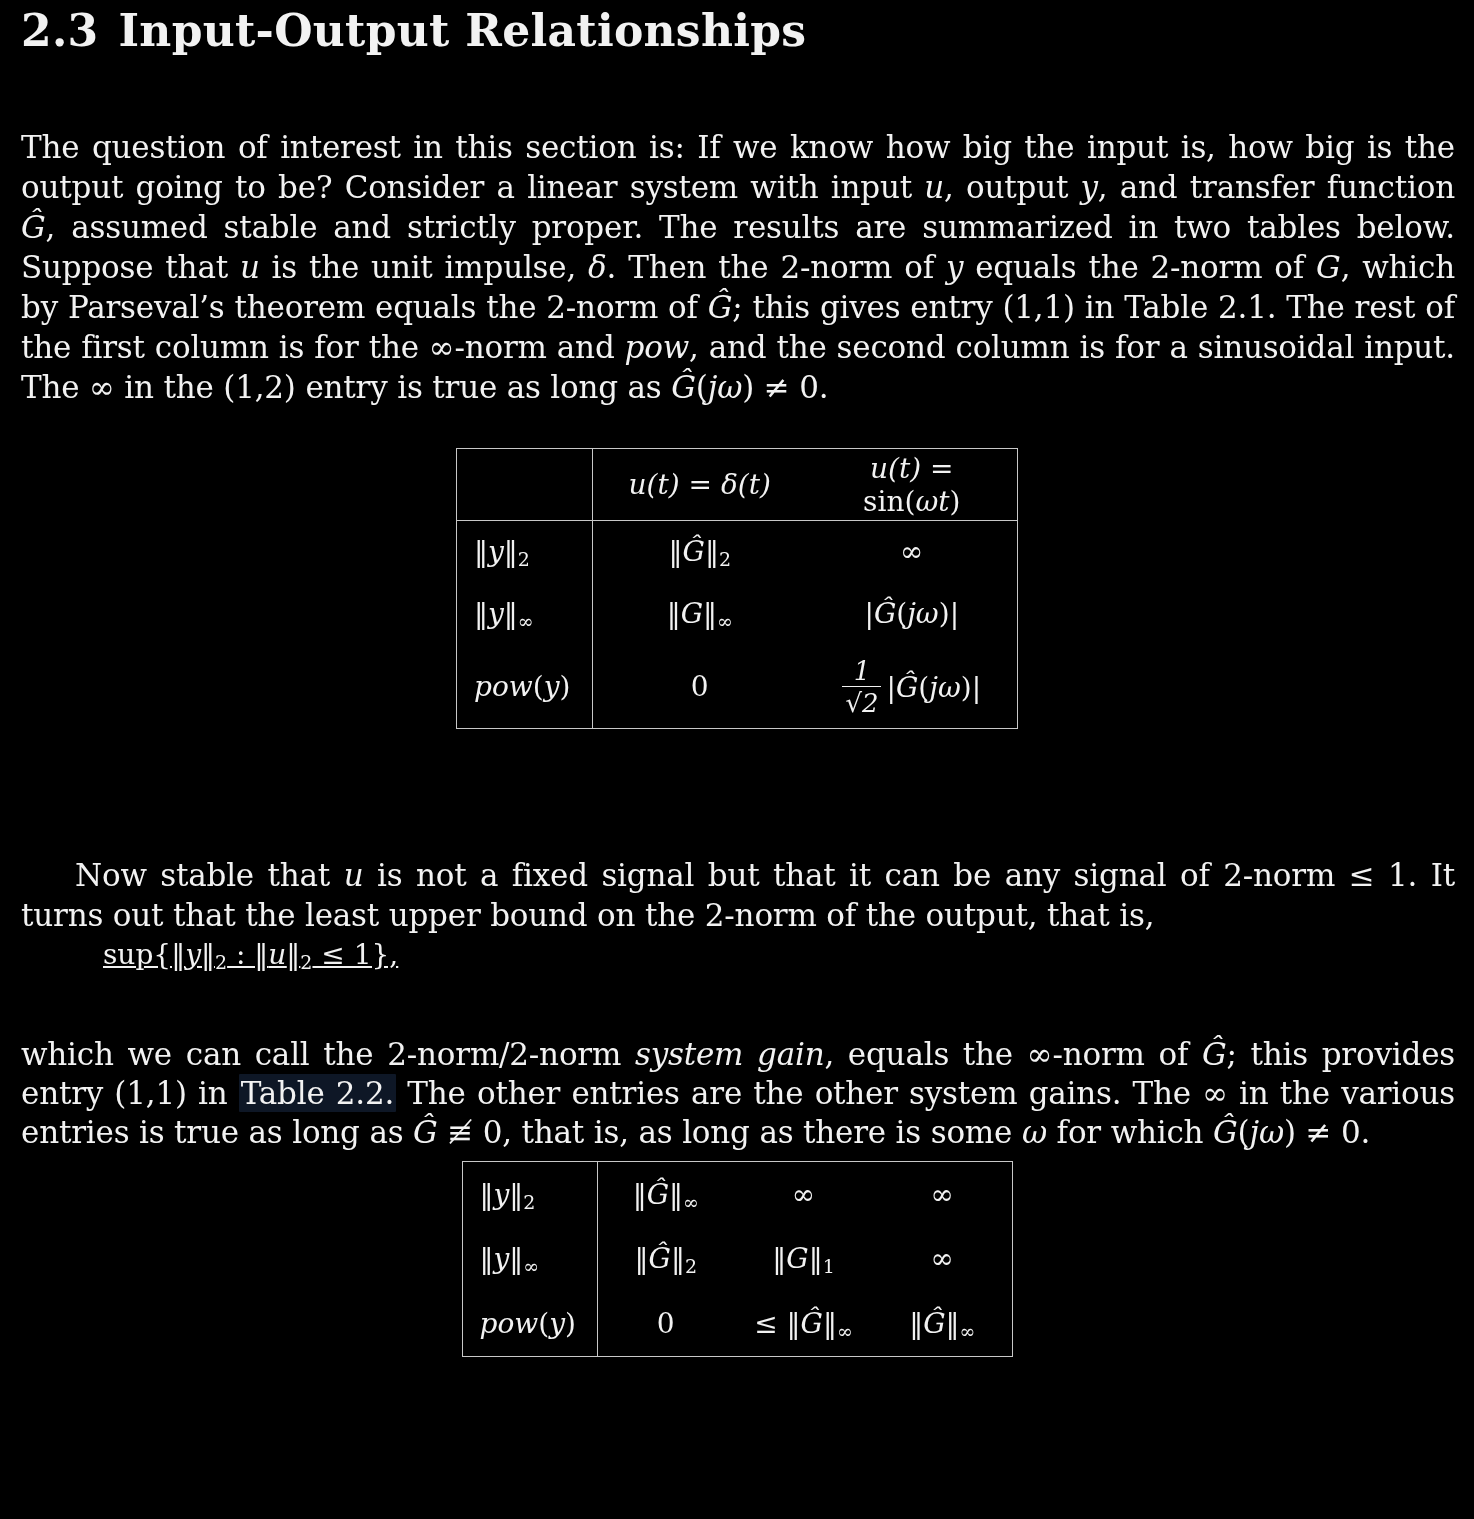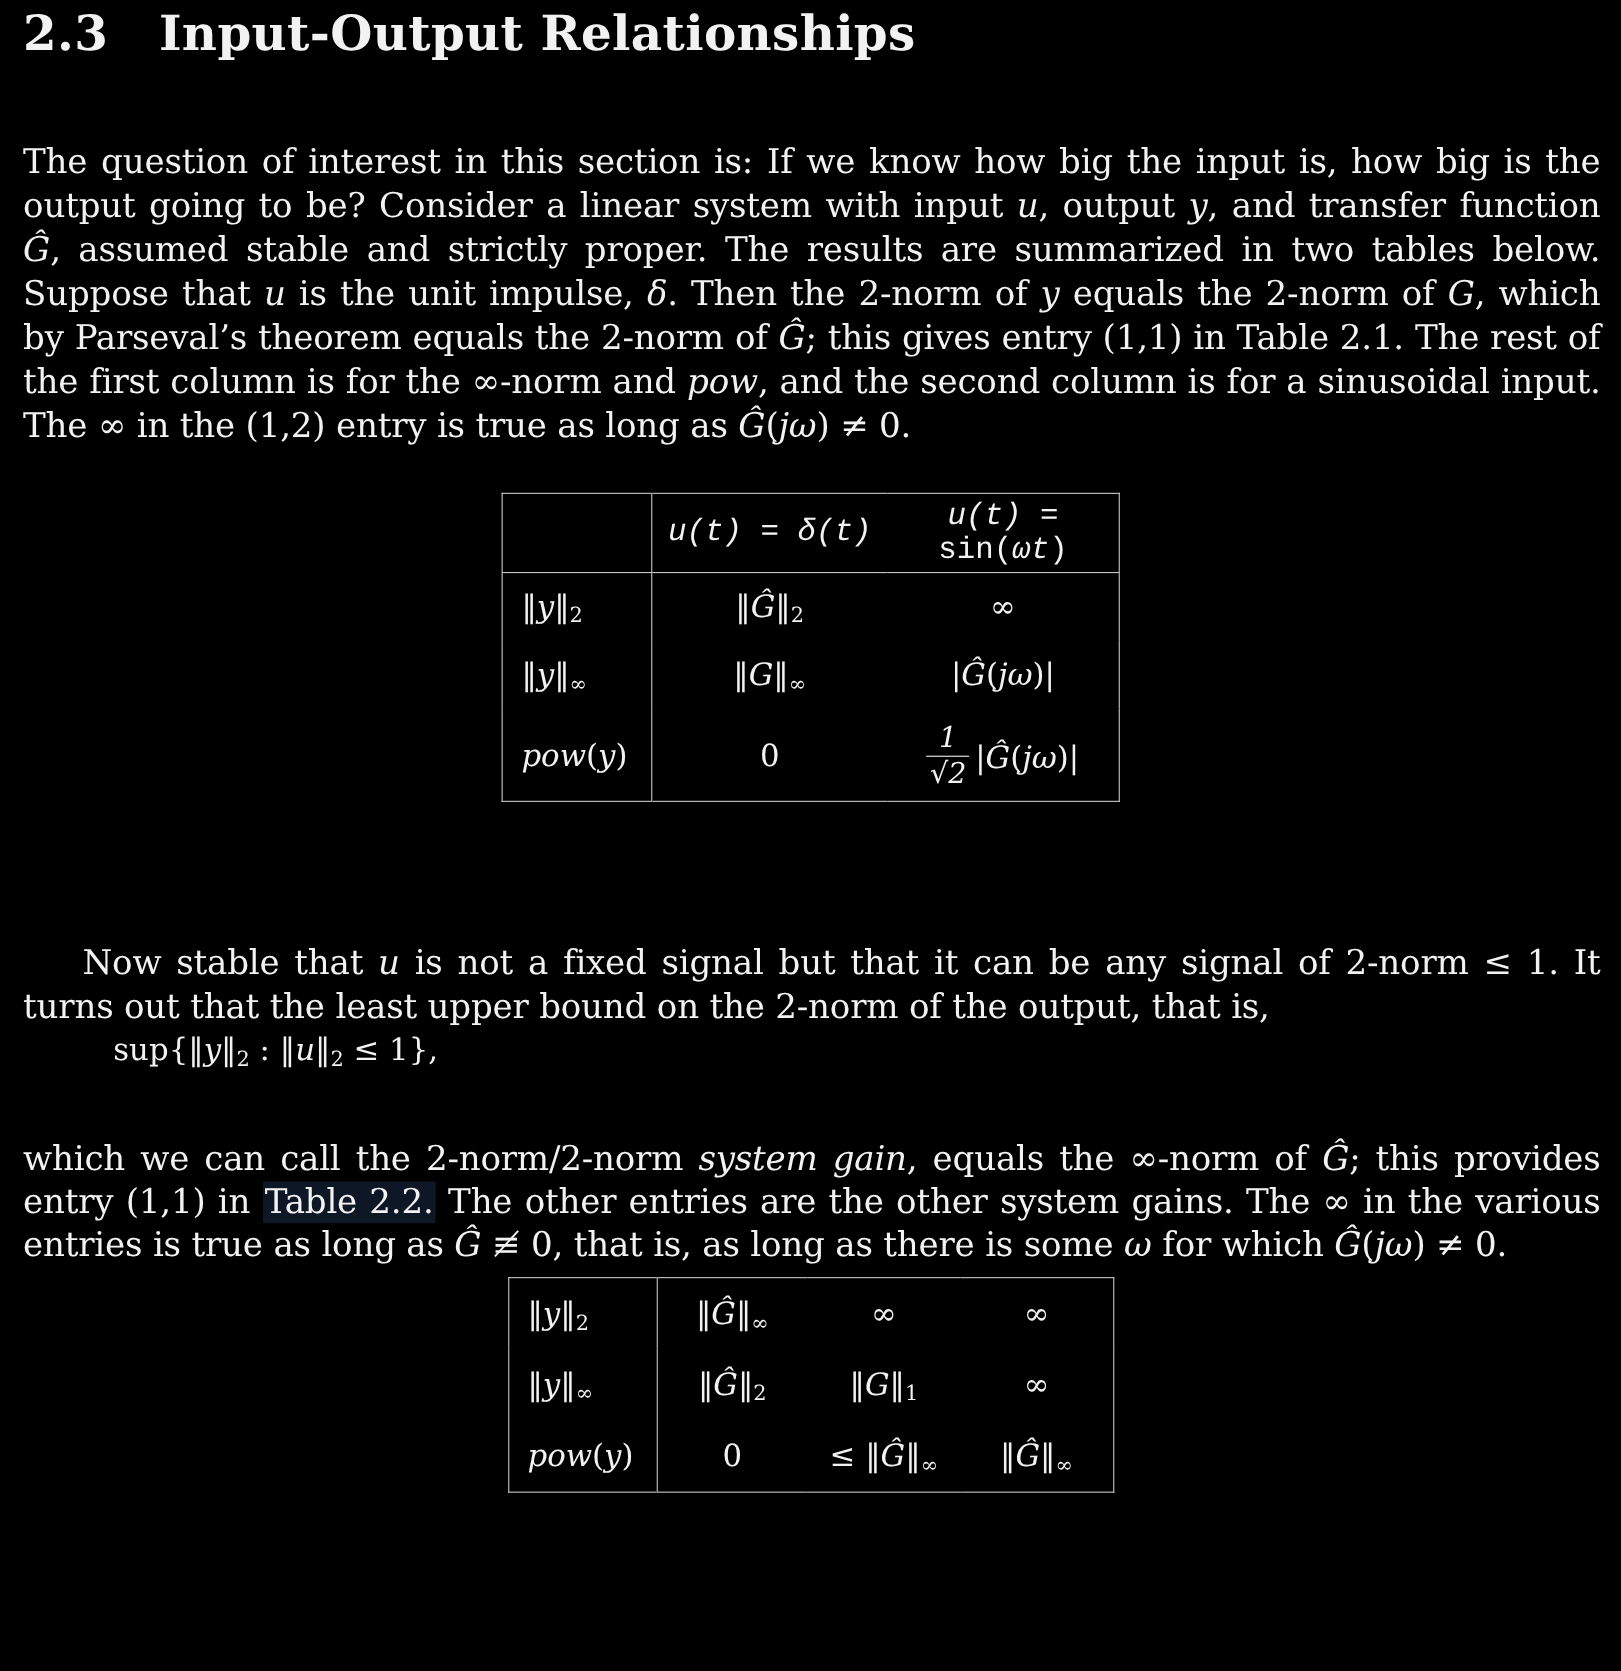--- a/index.html
+++ b/index.html
@@ -13,46 +13,46 @@
     position:relative;width:1474px;height:1519px;overflow:hidden;
     background:var(--bg);color:var(--fg);
     font-family:"DejaVu Serif","Liberation Serif",serif;
   }
   .it{font-style:italic;}
   .hl{background:var(--hl);padding:1px 2px;border-radius:1px;}
   h1{
     position:absolute;top:6px;left:21px;margin:0;
     font-size:44px;font-weight:bold;line-height:1.15;letter-spacing:0.3px;
   }
-  h1 .num{margin-right:46px;}
+  h1 .num{margin-right:20px;}
   .para{
     position:absolute;left:21px;width:1434px;
     font-size:31px;line-height:40px;text-align:justify;
     letter-spacing:-0.2px;
   }
   #para1{top:96px;}
   #para2{top:824px;text-indent:54px;}
   #para3{top:1004px;line-height:39px;}
   .math-display{
-    position:absolute;left:103px;top:938px;font-size:28px;
+    position:absolute;left:103px;top:938px;font-size:28px;text-decoration:underline;
   }
   sub{font-size:68%;vertical-align:-0.25em;line-height:0;}
   .twrap{position:absolute;left:0;width:100%;display:flex;justify-content:center;}
   #t1wrap{top:448px;}
   #t2wrap{top:1161px;}
   table.mt{
     border-collapse:collapse;font-size:28px;color:var(--fg);
     border:1.5px solid var(--border);
   }
   table.mt td{text-align:center;vertical-align:middle;padding:0 14px;}
   table.mt td.lab{
     border-right:1.5px solid var(--border);
     text-align:left;padding-left:17px;padding-right:12px;
   }
-  table.mt tr.head td{border-bottom:1.5px solid var(--border);height:71px;font-family:Liberation Mono, monospace;}
+  table.mt tr.head td{border-bottom:1.5px solid var(--border);height:71px;}
   #t1 tr.r1 td{height:61px;}
   #t1 tr.r2 td{height:62px;}
   #t1 tr.r3 td{height:84px;}
   #t2 tr.r1 td{height:64px;}
   #t2 tr.r2 td{height:64px;}
   #t2 tr.r3 td{height:66px;}
   .fracline{display:inline-flex;align-items:center;gap:5px;}
   .frac{
     display:inline-flex;flex-direction:column;align-items:center;
     line-height:1.12;font-size:26px;font-style:italic;

